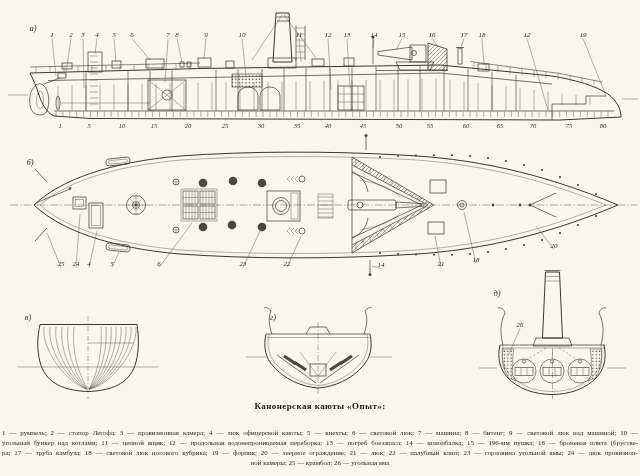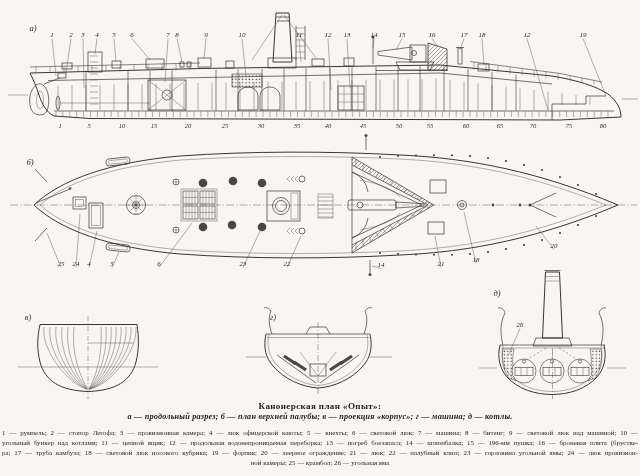--- a/index.html
+++ b/index.html
@@ -636,22 +636,21 @@
     <g id="gD-callouts">
           <line x1="520" y1="328.5" x2="508" y2="356" stroke="#55524a" stroke-width="0.45"></line>
           <text x="520" y="327" font-size="7" font-style="italic" text-anchor="middle" fill="#2b2925" font-family="&quot;Liberation Serif&quot;,serif">26</text>
         </g>
     <g id="gD-letter">
           <text x="497" y="296" font-size="8.5" font-style="italic" text-anchor="middle" fill="#2b2925" font-family="&quot;Liberation Serif&quot;,serif">д)</text>
         </g>
   </g>
 </svg>
 
-<div class="cap cap-title">Канонерская план «Опыт»:</div>
-<div class="cap cap-sub">а — продольный разрез; б — план верхней палубы; в — проекция «корпус»; г — машина; д — котлы.</div>
+<div class="cap cap-title">Канонерская каюты «Опыт»:</div>
 <div class="legend">
   <div class="jl">1 — румпель; 2 — стопор Легофа; 3 — провизионная камера; 4 — люк офицерской каюты; 5 — кнехты; 6 — световой люк; 7 — машина; 8 — битенг; 9 — световой люк над машиной; 10 —</div>
   <div class="jl">угольный бункер над котлами; 11 — цепной ящик; 12 — продольная водонепроницаемая переборка; 13 — погреб боезапаса; 14 — шлюпбалка; 15 — 196-мм пушка; 16 — броневая плита (брустве-</div>
   <div class="jl">ра; 17 — труба камбуза; 18 — световой люк носового кубрика; 19 — форпик; 20 — леерное ограждение; 21 — люк; 22 — палубный клюз; 23 — горловина угольной ямы; 24 — люк провизион-</div>
   <div class="cl">ной камеры; 25 — крамбол; 26 — угольная яма</div>
 </div>
 
 </div>
 
 </body></html>

